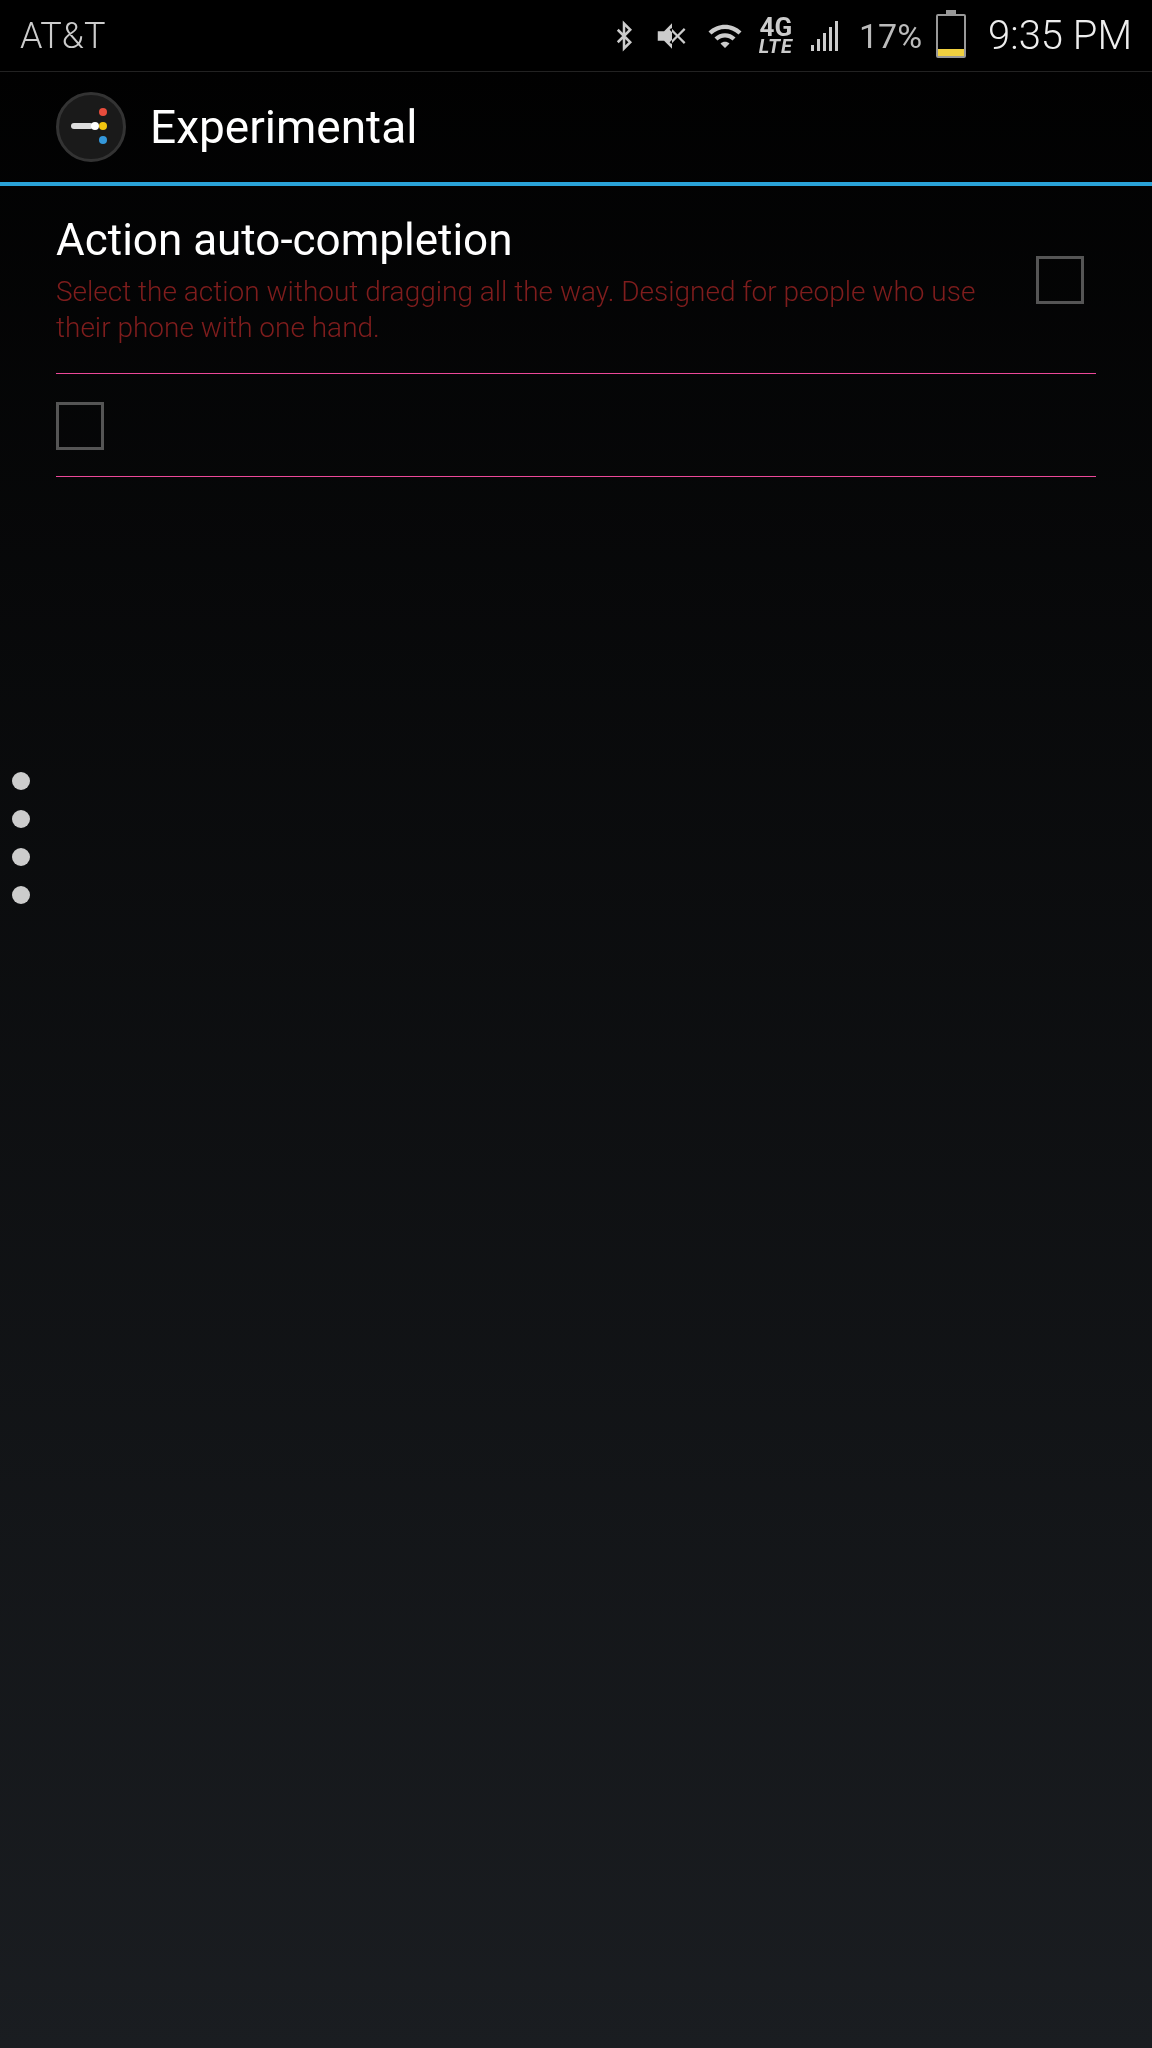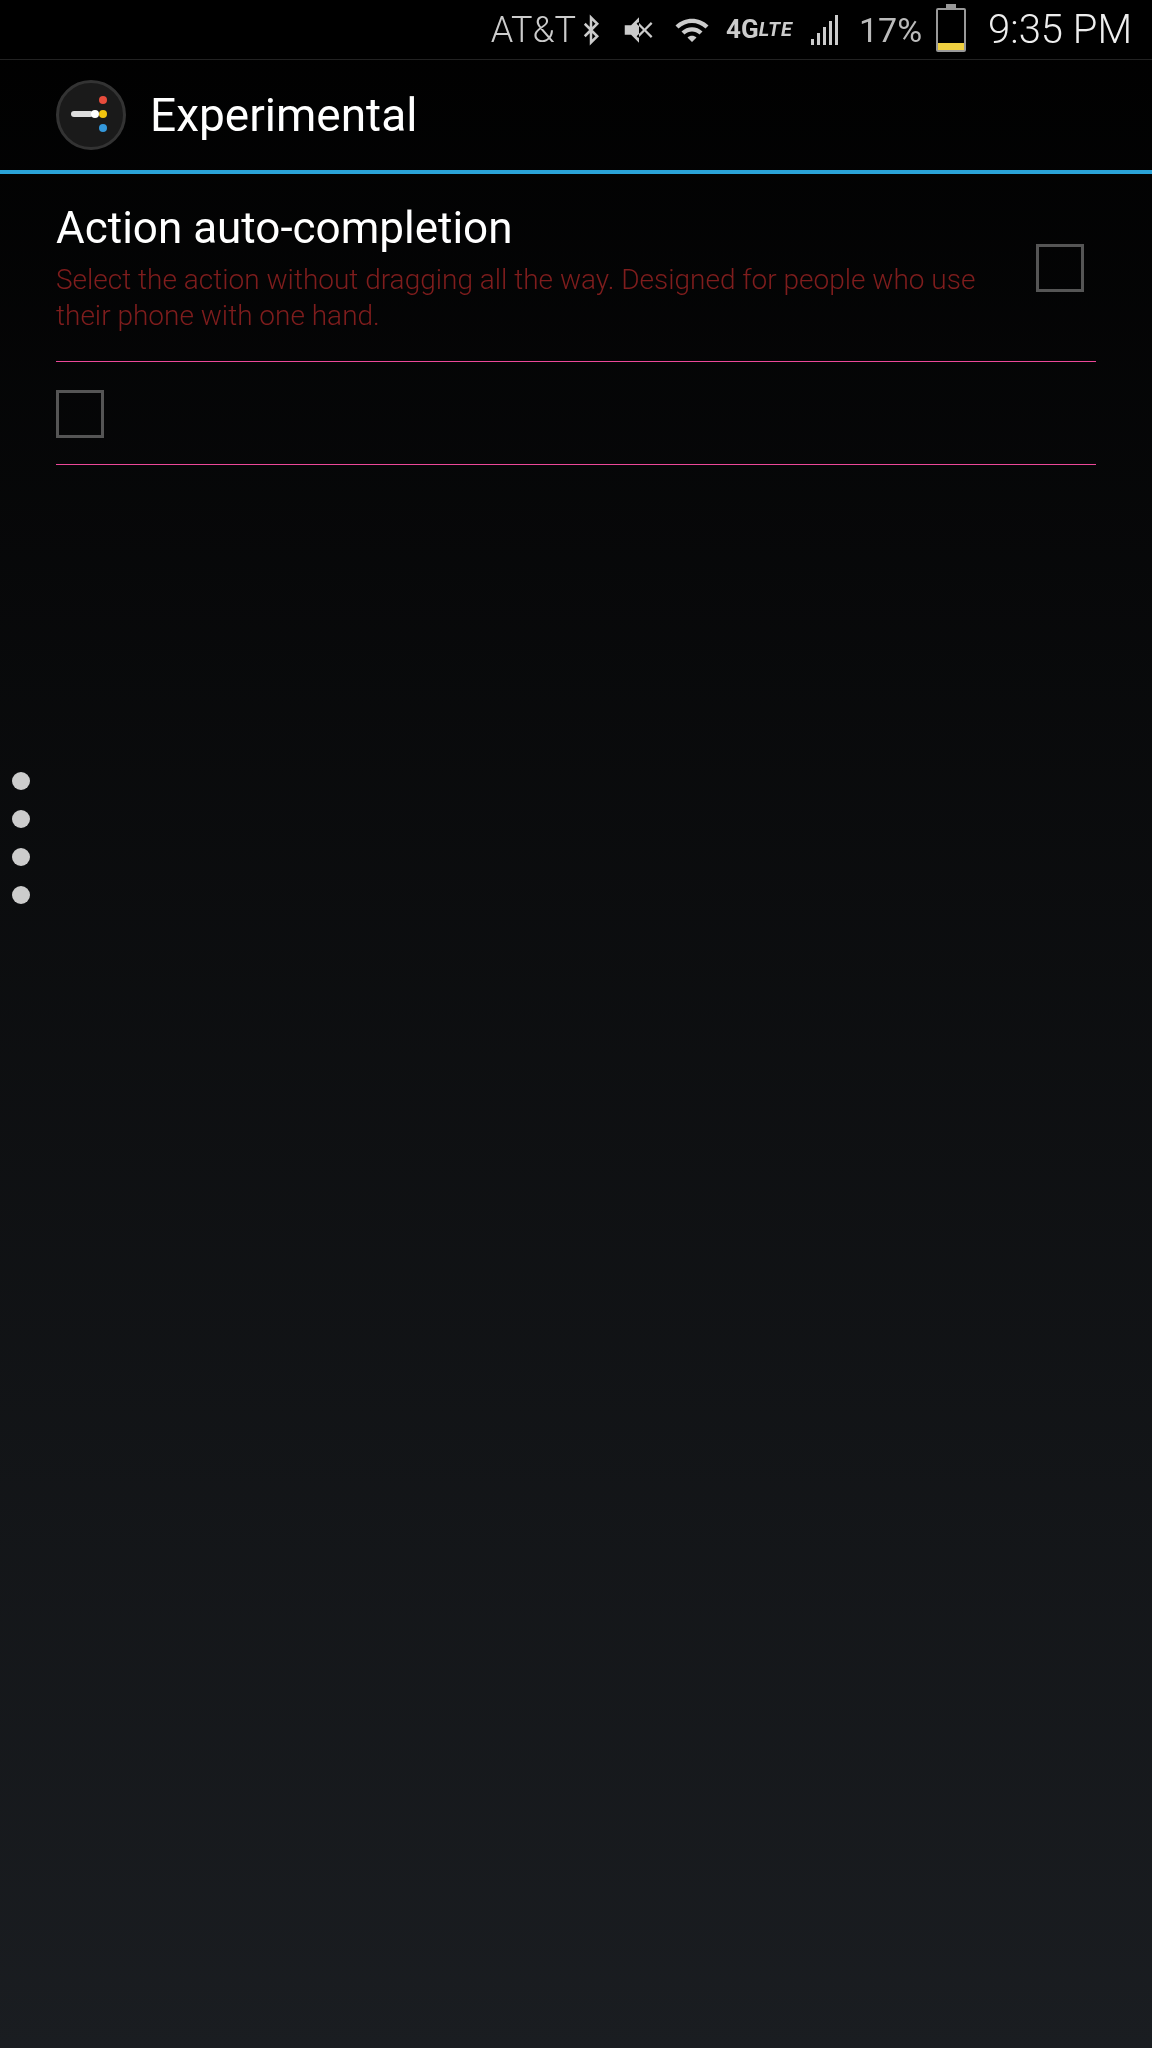--- a/index.html
+++ b/index.html
@@ -10,42 +10,43 @@
     body {
       width: 1152px;
       height: 2048px;
       background: linear-gradient(180deg, #000000 0%, #1a1d21 100%);
       font-family: Roboto, Arial, sans-serif;
       color: #ffffff;
       overflow: hidden;
       position: relative;
     }
     .status-bar {
-      height: 60px;
+      height: 72px;
       background: #000000;
       display: flex;
       align-items: center;
-      justify-content: flex-end;
+      justify-content: space-between;
       padding: 0 20px;
       border-bottom: 1px solid #222;
     }
     .status-left {
       font-size: 36px;
       color: #cccccc;
       font-weight: 300;
     }
     .status-right {
       display: flex;
       align-items: center;
       gap: 14px;
     }
     .status-icon {
       color: #cccccc;
       display: flex;
       align-items: center;
+      flex-direction: column;
     }
     .battery-percent {
       font-size: 34px;
       color: #bbbbbb;
     }
     .battery-icon {
       width: 30px;
       height: 44px;
       border: 2px solid #999;
       position: relative;

